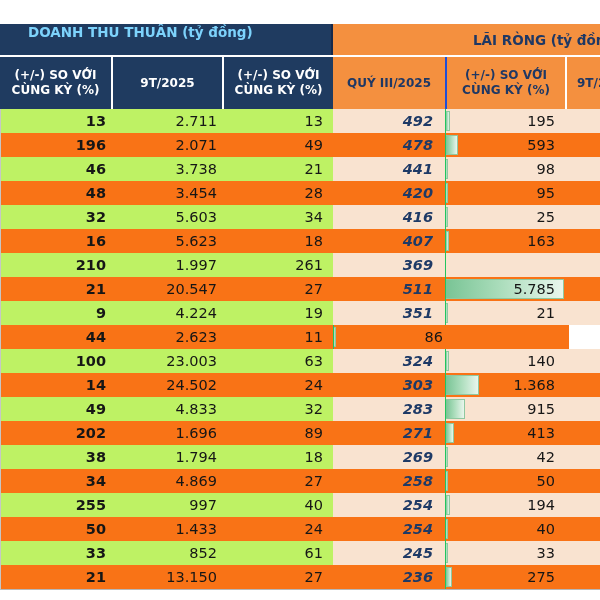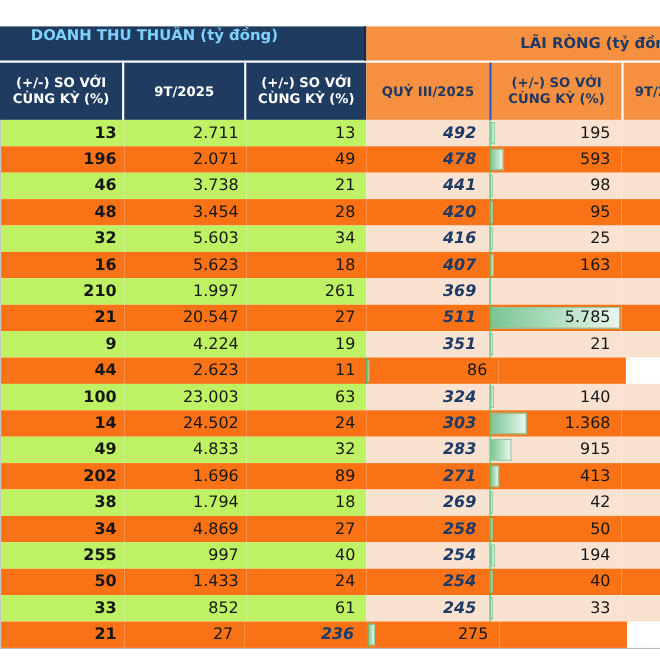--- a/index.html
+++ b/index.html
@@ -479,20 +479,23 @@
             <span>33</span>
           </div>
           <div class="c c6 R">
             <span></span>
           </div>
         </div>
         <div class="row even">
           <div class="c c1 L">
             <span>21</span>
           </div>
+          <div class="c c2 L">
+            <span>13.150</span>
+          </div>
           <div class="c c3 L">
             <span>27</span>
           </div>
           <div class="c c4 R">
             <span>236</span>
           </div>
           <div class="c c5 R">
             <div class="bar" style="width: 5.6px;"></div>
             <span>275</span>
           </div>

